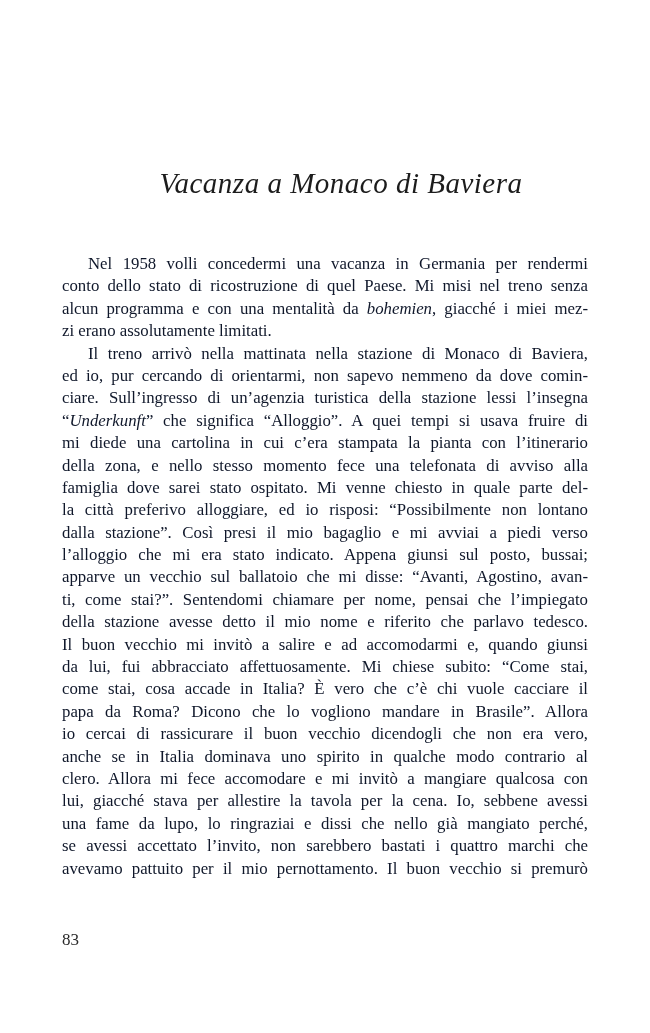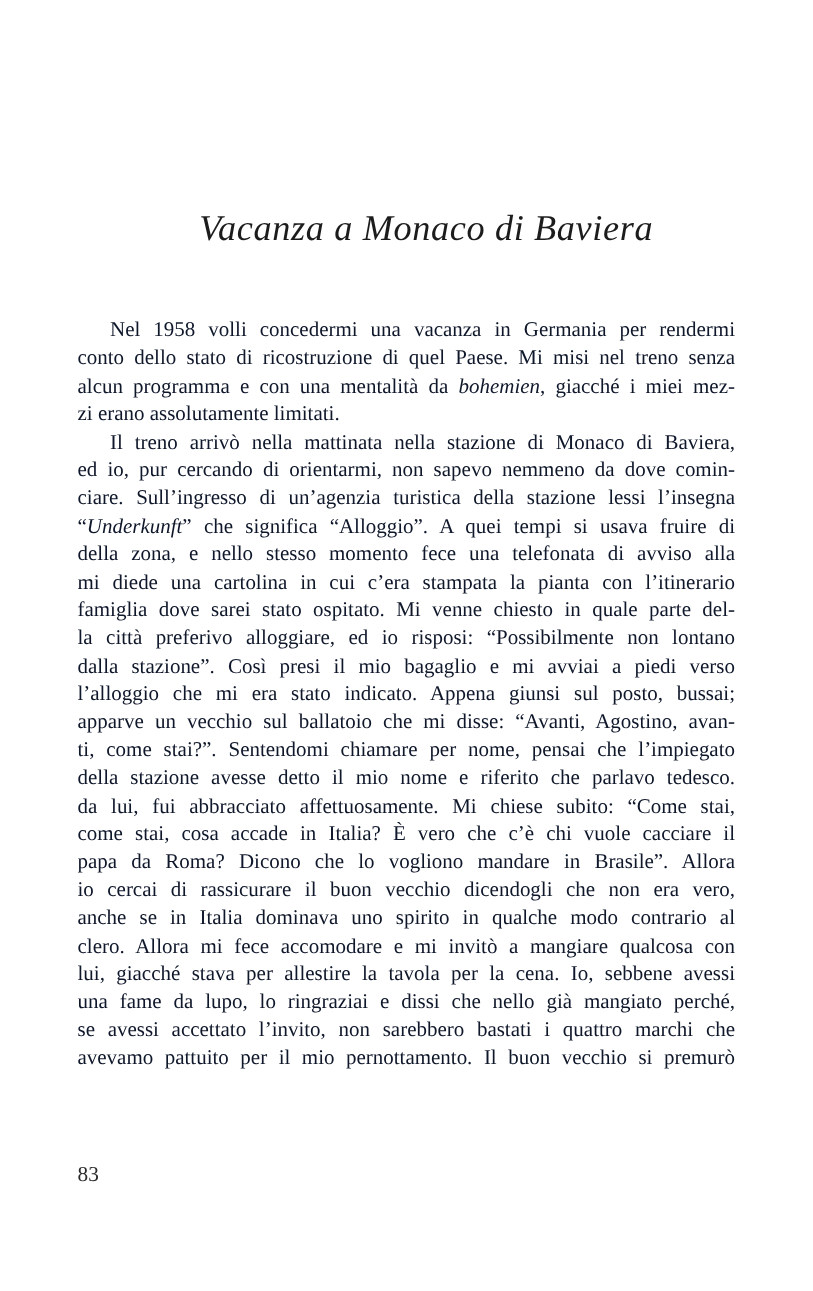--- a/index.html
+++ b/index.html
@@ -70,29 +70,30 @@
         <div class="line first"><span>Nel 1958 volli concedermi una vacanza in Germania per rendermi</span></div>
         <div class="line"><span>conto dello stato di ricostruzione di quel Paese. Mi misi nel treno senza</span></div>
         <div class="line"><span>alcun programma e con una mentalità da </span><span class="it">bohemien</span><span>, giacché i miei mez-</span></div>
         <div class="line last"><span>zi erano assolutamente limitati.</span></div>
       </div>
       <div class="para">
         <div class="line first"><span>Il treno arrivò nella mattinata nella stazione di Monaco di Baviera,</span></div>
         <div class="line"><span>ed io, pur cercando di orientarmi, non sapevo nemmeno da dove comin-</span></div>
         <div class="line"><span>ciare. Sull’ingresso di un’agenzia turistica della stazione lessi l’insegna</span></div>
         <div class="line"><span>“</span><span class="it">Underkunft</span><span>” che significa “Alloggio”. A quei tempi si usava fruire di</span></div>
+        <div class="line"><span>mi diede una cartolina in cui c’era stampata la pianta con l’itinerario</span></div>
         <div class="line"><span>della zona, e nello stesso momento fece una telefonata di avviso alla</span></div>
-        <div class="line"><span>mi diede una cartolina in cui c’era stampata la pianta con l’itinerario</span></div>
         <div class="line"><span>famiglia dove sarei stato ospitato. Mi venne chiesto in quale parte del-</span></div>
         <div class="line"><span>la città preferivo alloggiare, ed io risposi: “Possibilmente non lontano</span></div>
         <div class="line"><span>dalla stazione”. Così presi il mio bagaglio e mi avviai a piedi verso</span></div>
         <div class="line"><span>l’alloggio che mi era stato indicato. Appena giunsi sul posto, bussai;</span></div>
         <div class="line"><span>apparve un vecchio sul ballatoio che mi disse: “Avanti, Agostino, avan-</span></div>
         <div class="line"><span>ti, come stai?”. Sentendomi chiamare per nome, pensai che l’impiegato</span></div>
         <div class="line"><span>della stazione avesse detto il mio nome e riferito che parlavo tedesco.</span></div>
+        <div class="line"><span>Il buon vecchio mi invitò a salire e ad accomodarmi e, quando giunsi</span></div>
         <div class="line"><span>da lui, fui abbracciato affettuosamente. Mi chiese subito: “Come stai,</span></div>
         <div class="line"><span>come stai, cosa accade in Italia? È vero che c’è chi vuole cacciare il</span></div>
         <div class="line"><span>papa da Roma? Dicono che lo vogliono mandare in Brasile”. Allora</span></div>
         <div class="line"><span>io cercai di rassicurare il buon vecchio dicendogli che non era vero,</span></div>
         <div class="line"><span>anche se in Italia dominava uno spirito in qualche modo contrario al</span></div>
         <div class="line"><span>clero. Allora mi fece accomodare e mi invitò a mangiare qualcosa con</span></div>
         <div class="line"><span>lui, giacché stava per allestire la tavola per la cena. Io, sebbene avessi</span></div>
         <div class="line"><span>una fame da lupo, lo ringraziai e dissi che nello già mangiato perché,</span></div>
         <div class="line"><span>se avessi accettato l’invito, non sarebbero bastati i quattro marchi che</span></div>
         <div class="line"><span>avevamo pattuito per il mio pernottamento. Il buon vecchio si premurò</span></div>

